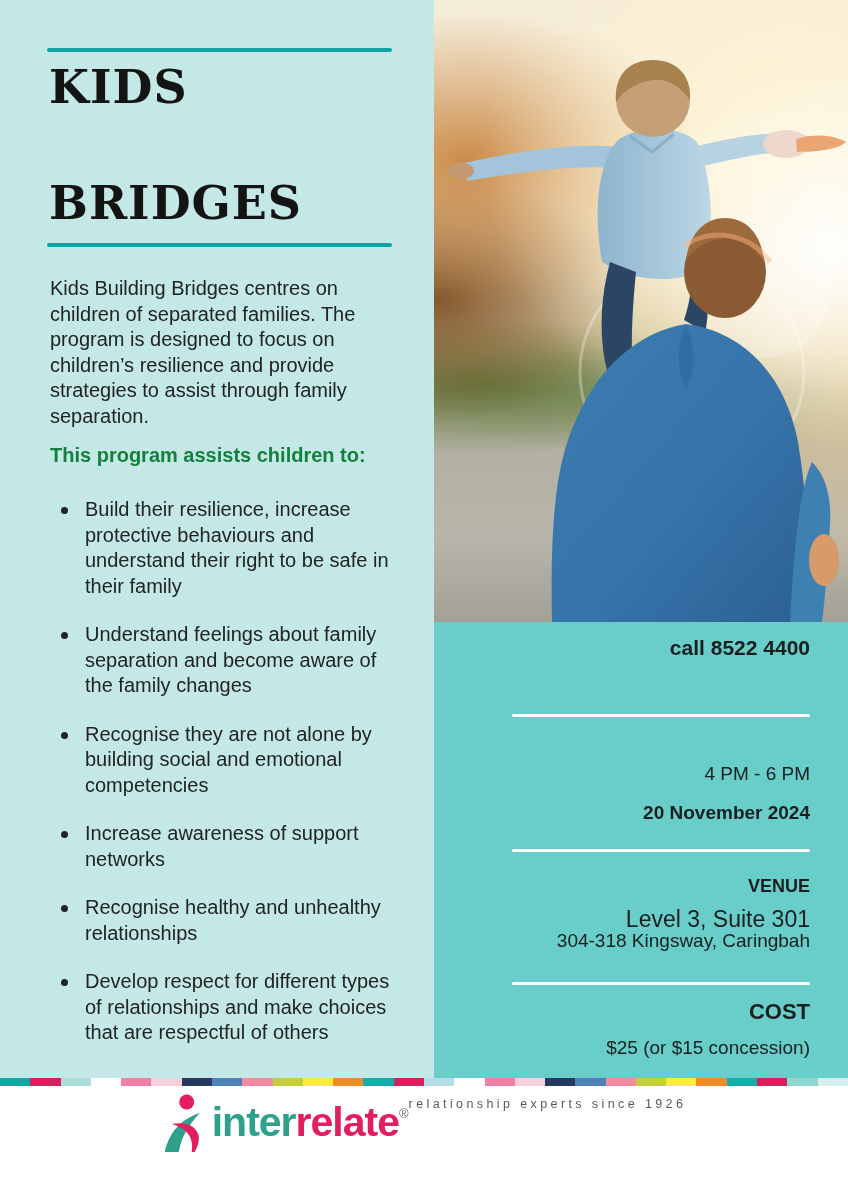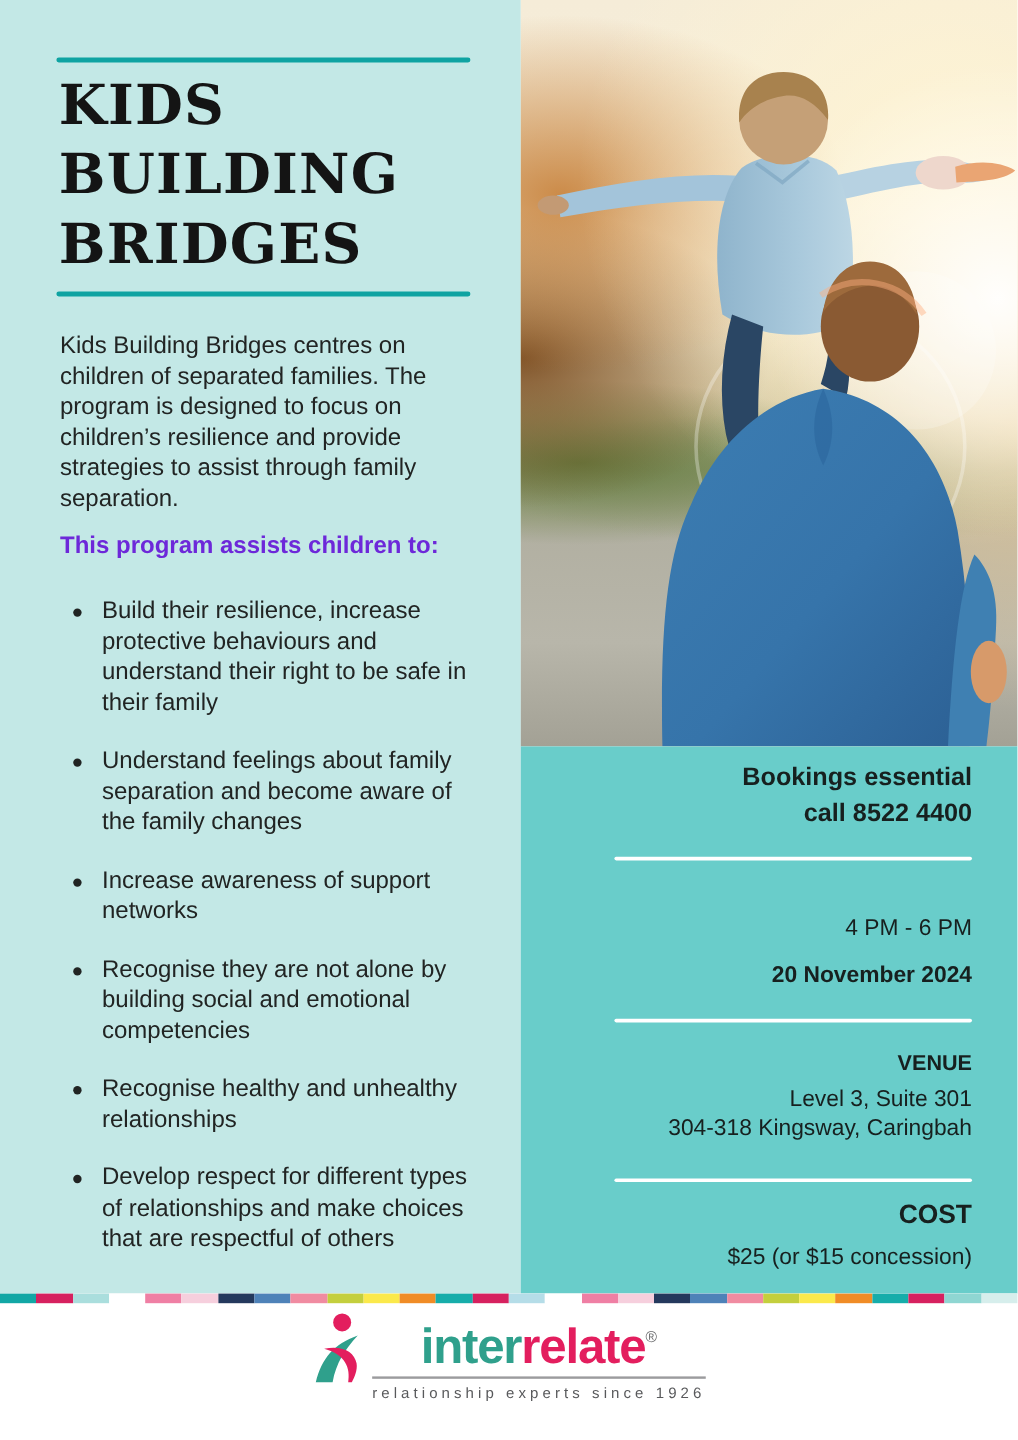--- a/index.html
+++ b/index.html
@@ -6,21 +6,21 @@
   body{width:848px;height:1200px;position:relative;font-family:"Liberation Sans","DejaVu Sans",sans-serif;background:#ffffff;overflow:hidden;}
   .page{position:absolute;inset:0;width:848px;height:932px;}
 
   
   .left-col{position:absolute;left:0;top:0;width:434px;height:1078px;background:#c3e8e6;}
   .rule{position:absolute;left:47px;width:345px;height:4px;background:#0fa3a2;border-radius:2px;}
   .rule-top{top:48px;}
   .rule-bottom{top:243px;}
   .main-title{position:absolute;left:49px;top:58px;margin:0;font-family:"DejaVu Serif","Liberation Serif",serif;font-weight:700;font-size:46px;line-height:58px;letter-spacing:1px;color:#141414;}
   .intro{position:absolute;left:50px;top:276px;width:345px;margin:0;font-size:20px;line-height:25.5px;color:#212423;}
-  .assist-heading{position:absolute;left:50px;top:444px;width:360px;margin:0;font-size:20px;font-weight:700;color:#6d28d9;}
+  .assist-heading{position:absolute;left:50px;top:444px;width:360px;margin:0;font-size:20px;font-weight:700;color:#15803d;}
   .bullets{position:absolute;left:50px;top:497px;width:352px;margin:0;padding:0;list-style:none;}
   .bullets li{position:relative;padding-left:35px;font-size:20px;line-height:25.5px;margin-bottom:23px;color:#212423;}
   .bullets li::before{content:"";position:absolute;left:11px;top:10px;width:7px;height:7px;border-radius:50%;background:#212423;}
 
   
   .photo{position:absolute;left:434px;top:0;width:414px;height:622px;overflow:hidden;
     background:
       radial-gradient(circle at 96% 40%, rgba(255,255,255,0.95) 0%, rgba(255,255,255,0) 36%),
       radial-gradient(circle at 86% 24%, rgba(255,244,210,0.95) 0%, rgba(255,244,210,0) 52%),
       radial-gradient(circle at 100% 58%, rgba(255,214,150,0.55) 0%, rgba(255,214,150,0) 42%),
@@ -35,56 +35,56 @@
   
   .info-panel{position:absolute;left:434px;top:622px;width:414px;height:456px;background:#69cdca;color:#17201f;}
   .panel-text{position:absolute;right:38px;text-align:right;white-space:nowrap;}
   .booking{top:11px;font-size:21px;font-weight:700;line-height:30px;}
   .divider{position:absolute;right:38px;width:298px;height:3px;background:#ffffff;border-radius:2px;}
   .div1{top:92px;} .div2{top:227px;} .div3{top:360px;}
   .day-label{top:109px;font-size:22px;font-weight:700;letter-spacing:3px;}
   .time-label{top:141px;font-size:19px;}
   .date-label{top:180px;font-size:19px;font-weight:700;}
   .venue-heading{top:254px;font-size:18px;font-weight:700;}
-  .venue-line1{top:284px;font-size:19px;}
+  .venue-line1{top:284px;font-size:23px;}
   .venue-line2{top:308px;font-size:19px;}
   .cost-heading{top:377px;font-size:22px;font-weight:700;}
   .cost-value{top:415px;font-size:19px;}
 
   
   .footer{position:absolute;left:0;top:1078px;width:848px;height:122px;background:#ffffff;}
   .color-strip{position:absolute;left:0;top:0;width:848px;height:8px;display:flex;}
   .strip-seg{flex:1 1 auto;height:8px;}
   .logo{position:absolute;left:50%;top:14px;transform:translateX(-50%);display:flex;align-items:flex-start;}
   .logo-icon{margin-right:6px;margin-top:2px;}
-  .logo-text{display:flex;flex-direction:column;align-items:center;}
+  .logo-text{display:flex;align-items:flex-start;}
   .wordmark{font-size:41px;font-weight:700;letter-spacing:-1px;line-height:44px;position:relative;}
   .w1{color:#2fa08c;} .w2{color:#e31e5e;}
   .reg{color:#6d6e70;font-size:13px;font-weight:400;vertical-align:18px;letter-spacing:0;}
   .logo-rule{width:100%;height:2px;background:#9b9b9d;margin-top:3px;}
   .tagline{margin-top:5px;font-size:12.5px;letter-spacing:3.4px;color:#58595b;white-space:nowrap;}
 </style>
 </head>
 <body>
 
 <div class="page">
 
   <div class="left-col">
     <div class="rule rule-top"></div>
-    <h1 class="main-title"><span>KIDS</span><br><span>BUILDING</span><br><span>BRIDGES</span></h1>
+    <h1 class="main-title"><span>KIDS</span><br><br><span>BRIDGES</span></h1>
     <div class="rule rule-bottom"></div>
 
     <p class="intro">Kids Building Bridges centres on children of separated families. The program is designed to focus on children’s resilience and provide strategies to assist through family separation.</p>
     <p class="assist-heading">This program assists children to:</p>
 
     <ul class="bullets">
       <li>Build their resilience, increase protective behaviours and understand their right to be safe in their family</li>
       <li>Understand feelings about family separation and become aware of the family changes</li>
+      <li>Recognise they are not alone by building social and emotional competencies</li>
       <li>Increase awareness of support networks</li>
-      <li>Recognise they are not alone by building social and emotional competencies</li>
       <li>Recognise healthy and unhealthy relationships</li>
       <li>Develop respect for different types of relationships and make choices that are respectful of others</li>
     </ul>
   </div>
 
   <div class="photo">
     <svg width="414" height="622" viewBox="0 0 414 622">
       <defs>
         <linearGradient id="dadGrad" x1="0" y1="0" x2="1" y2="1">
           <stop offset="0" stop-color="#3c7db2"></stop>
@@ -125,21 +125,20 @@
       <path d="M356,622 C360,545 366,488 378,462 C390,474 398,494 396,524 C394,562 391,600 388,622 Z" fill="#3f80b2"></path>
       <ellipse cx="390" cy="560" rx="15" ry="26" fill="#d79a6a"></ellipse>
       <path d="M252,324 C262,346 262,368 252,388 C242,368 242,346 252,324 Z" fill="#2c659c" opacity="0.6"></path>
 
       <path d="M250,246 A62,62 0 0 1 336,262" fill="none" stroke="#ffb080" stroke-width="5" opacity="0.45"></path>
     </svg>
   </div>
 
   <div class="info-panel">
     <div class="panel-text booking">
-      <div>Bookings essential</div>
       <div>call 8522 4400</div>
     </div>
     <div class="divider div1"></div>
     <div class="panel-text time-label">4 PM - 6 PM</div>
     <div class="panel-text date-label">20 November 2024</div>
     <div class="divider div2"></div>
     <div class="panel-text venue-heading">VENUE</div>
     <div class="panel-text venue-line1">Level 3, Suite 301</div>
     <div class="panel-text venue-line2">304-318 Kingsway, Caringbah</div>
     <div class="divider div3"></div>

